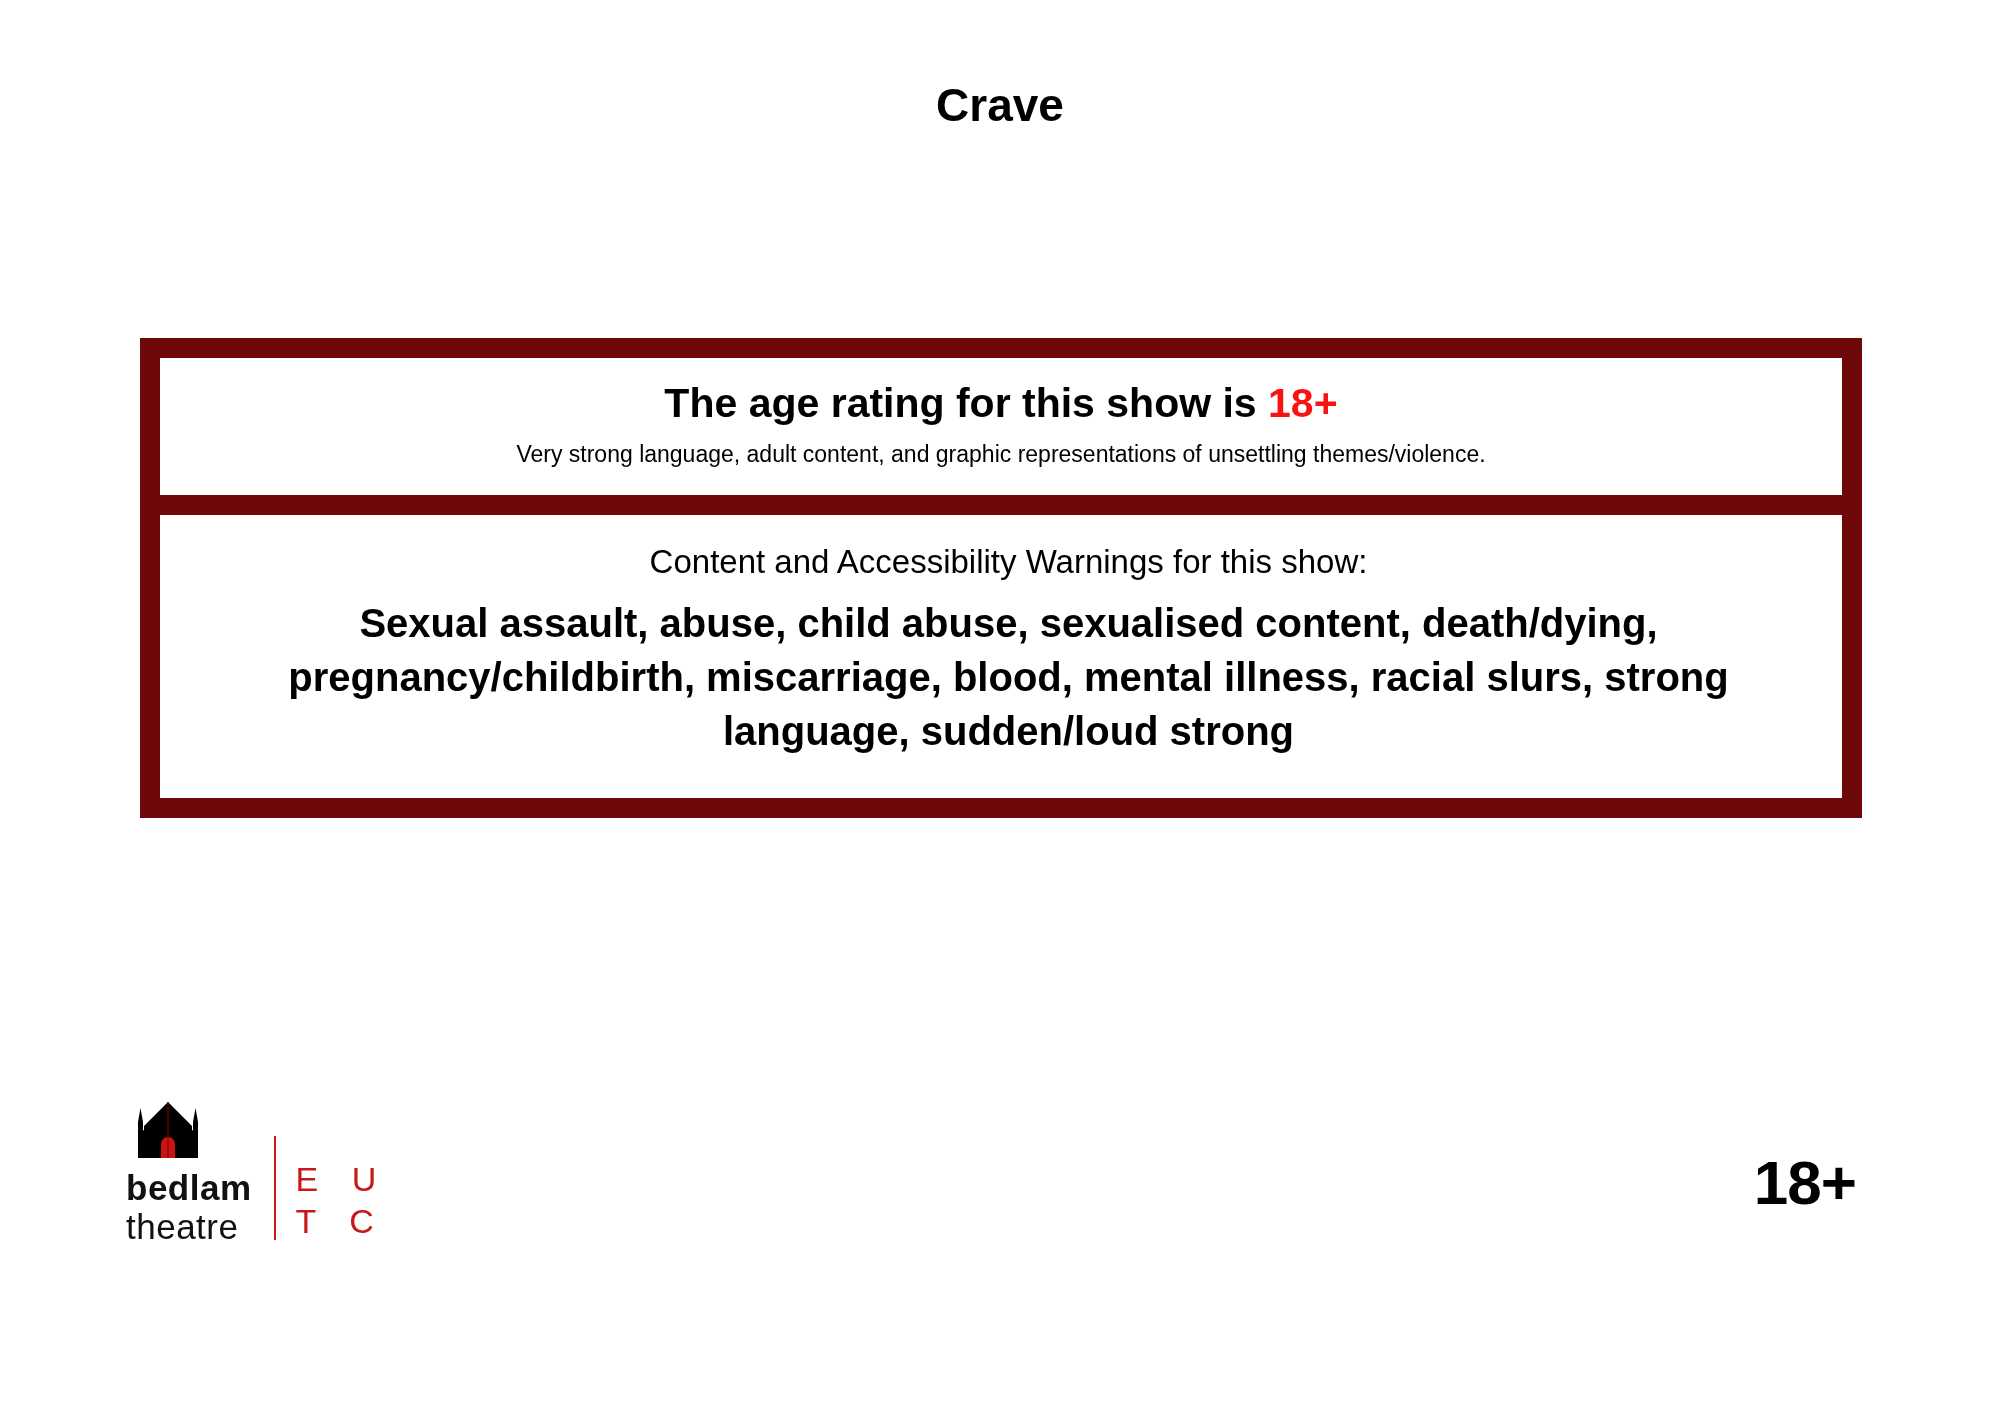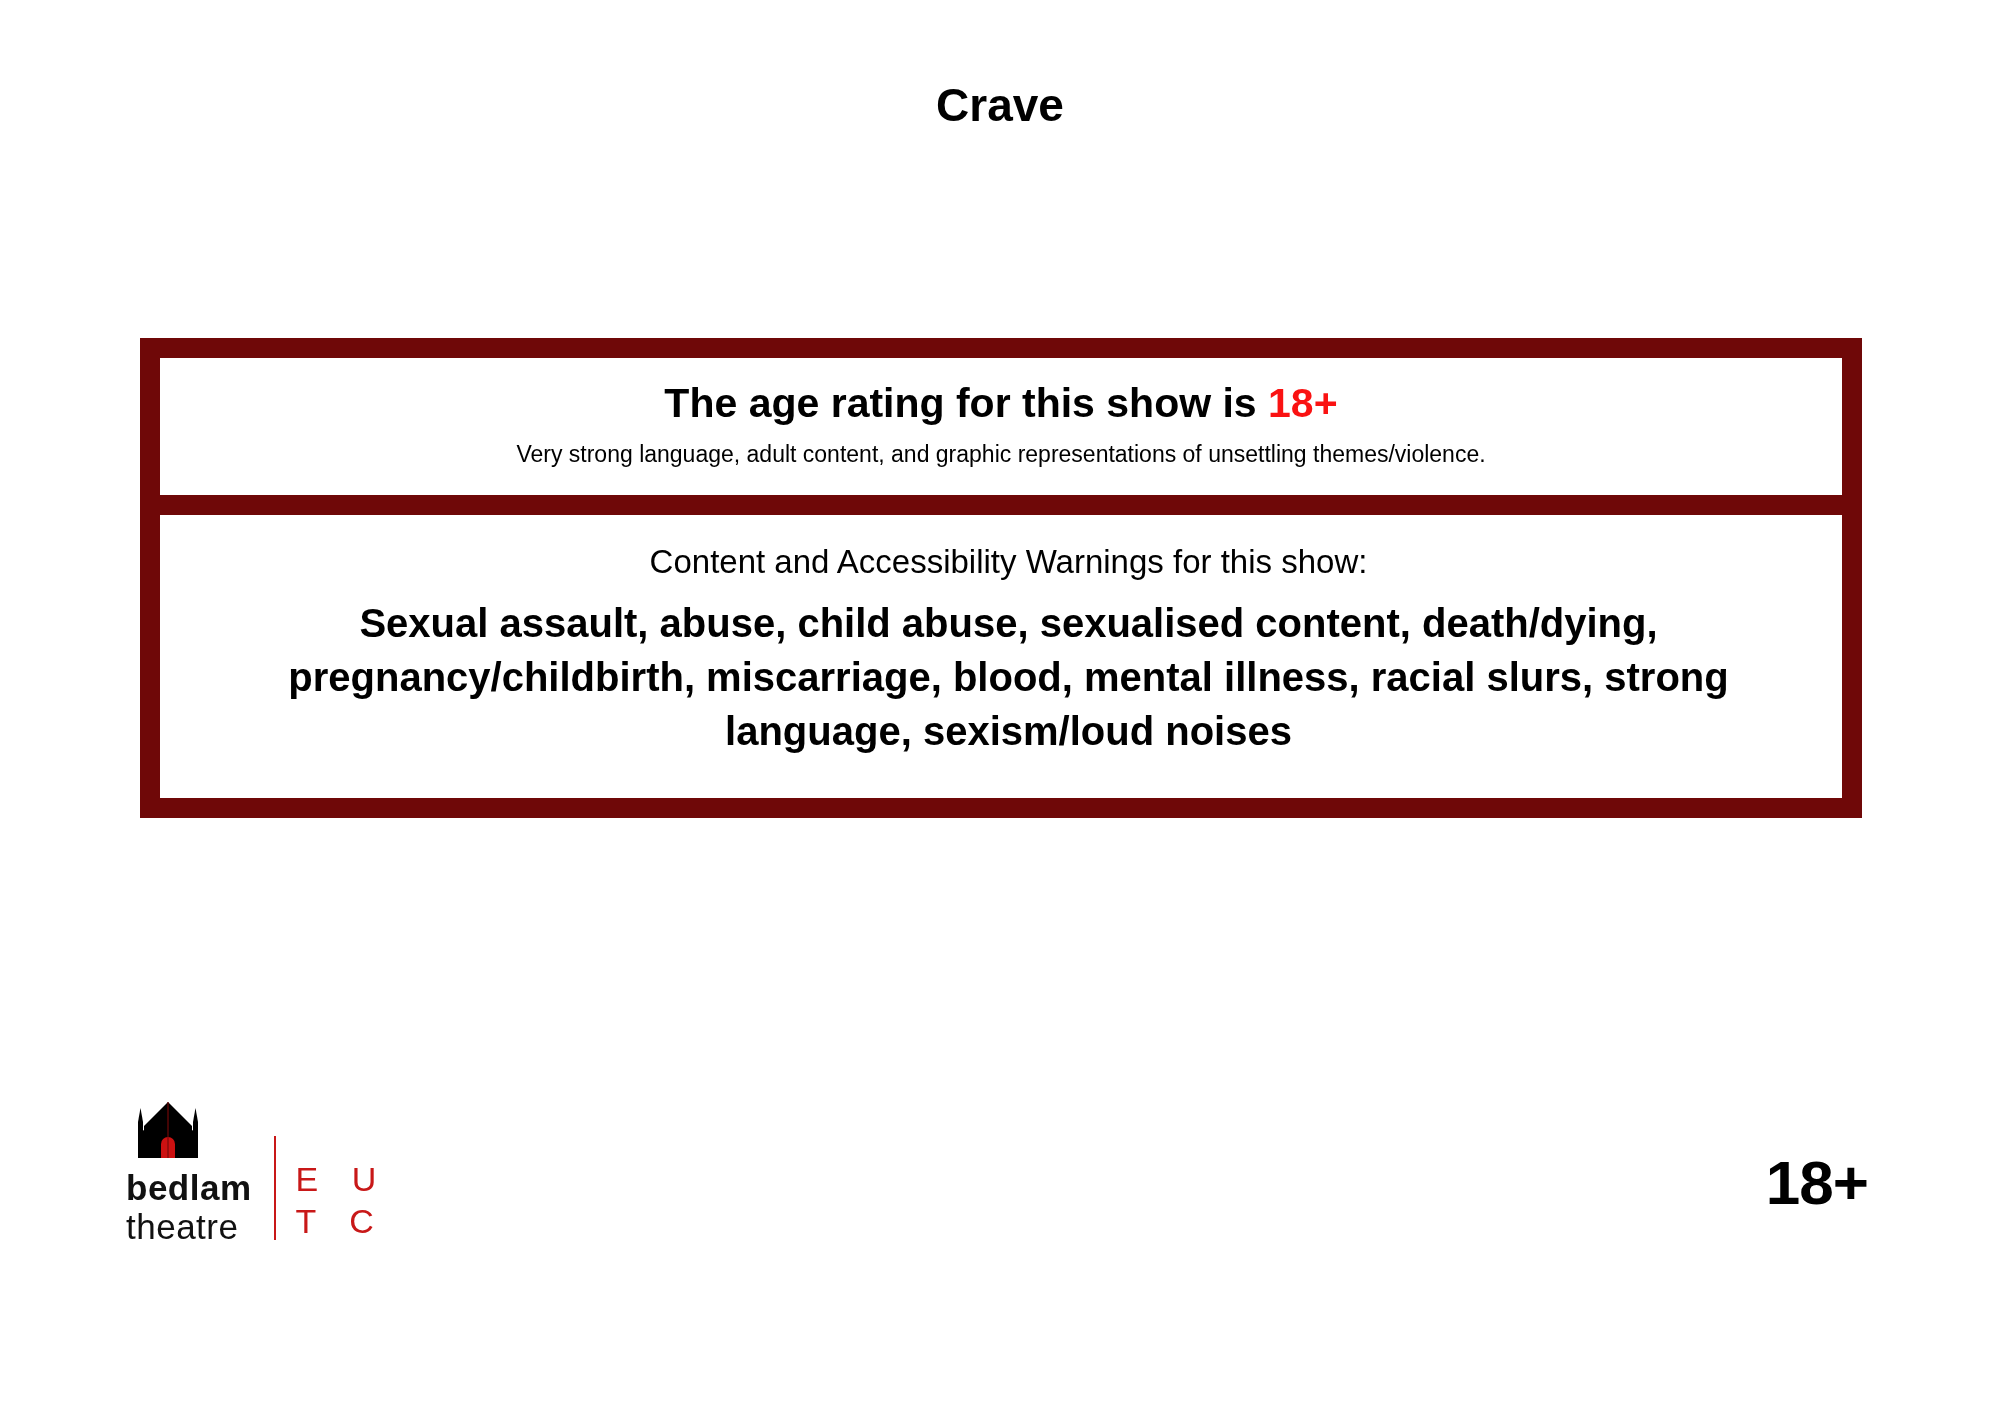--- a/index.html
+++ b/index.html
@@ -113,21 +113,21 @@
     font-weight: normal;
     line-height: 1.38;
     margin: 6px 0 0 0;
     color: #000000;
   }
 
   
   .footer {
     position: absolute;
     left: 0;
-    right: 4px;
+    right: 16px;
     top: 1100px;
     height: 200px;
   }
   .logo-block {
     position: absolute;
     left: 126px;
     top: 0;
     display: flex;
     align-items: flex-end;
   }
@@ -199,21 +199,21 @@
     <p class="age-line">
       <span>The age rating for this show is </span><span class="age-value">18+</span>
     </p>
     <p class="age-desc">Very strong language, adult content, and graphic representations of unsettling themes/violence.</p>
   </div>
 
   <div class="panel-gap"></div>
 
   <div class="panel content-panel">
     <p class="cw-intro">Content and Accessibility Warnings for this show:</p>
-    <p class="cw-main">Sexual assault, abuse, child abuse, sexualised content, death/dying, pregnancy/childbirth, miscarriage, blood, mental illness, racial slurs, strong language, sexism/loud noises</p>
+    <p class="cw-main">Sexual assault, abuse, child abuse, sexualised content, death/dying, pregnancy/childbirth, miscarriage, blood, mental illness, racial slurs, strong language, sudden/loud strong</p>
   </div>
 
 </div>
 
 <div class="footer">
 
   <div class="logo-block">
     <div class="logo-left">
       <span class="chapel-icon">
         <svg width="72" height="62" viewBox="0 0 72 62" xmlns="http://www.w3.org/2000/svg">

